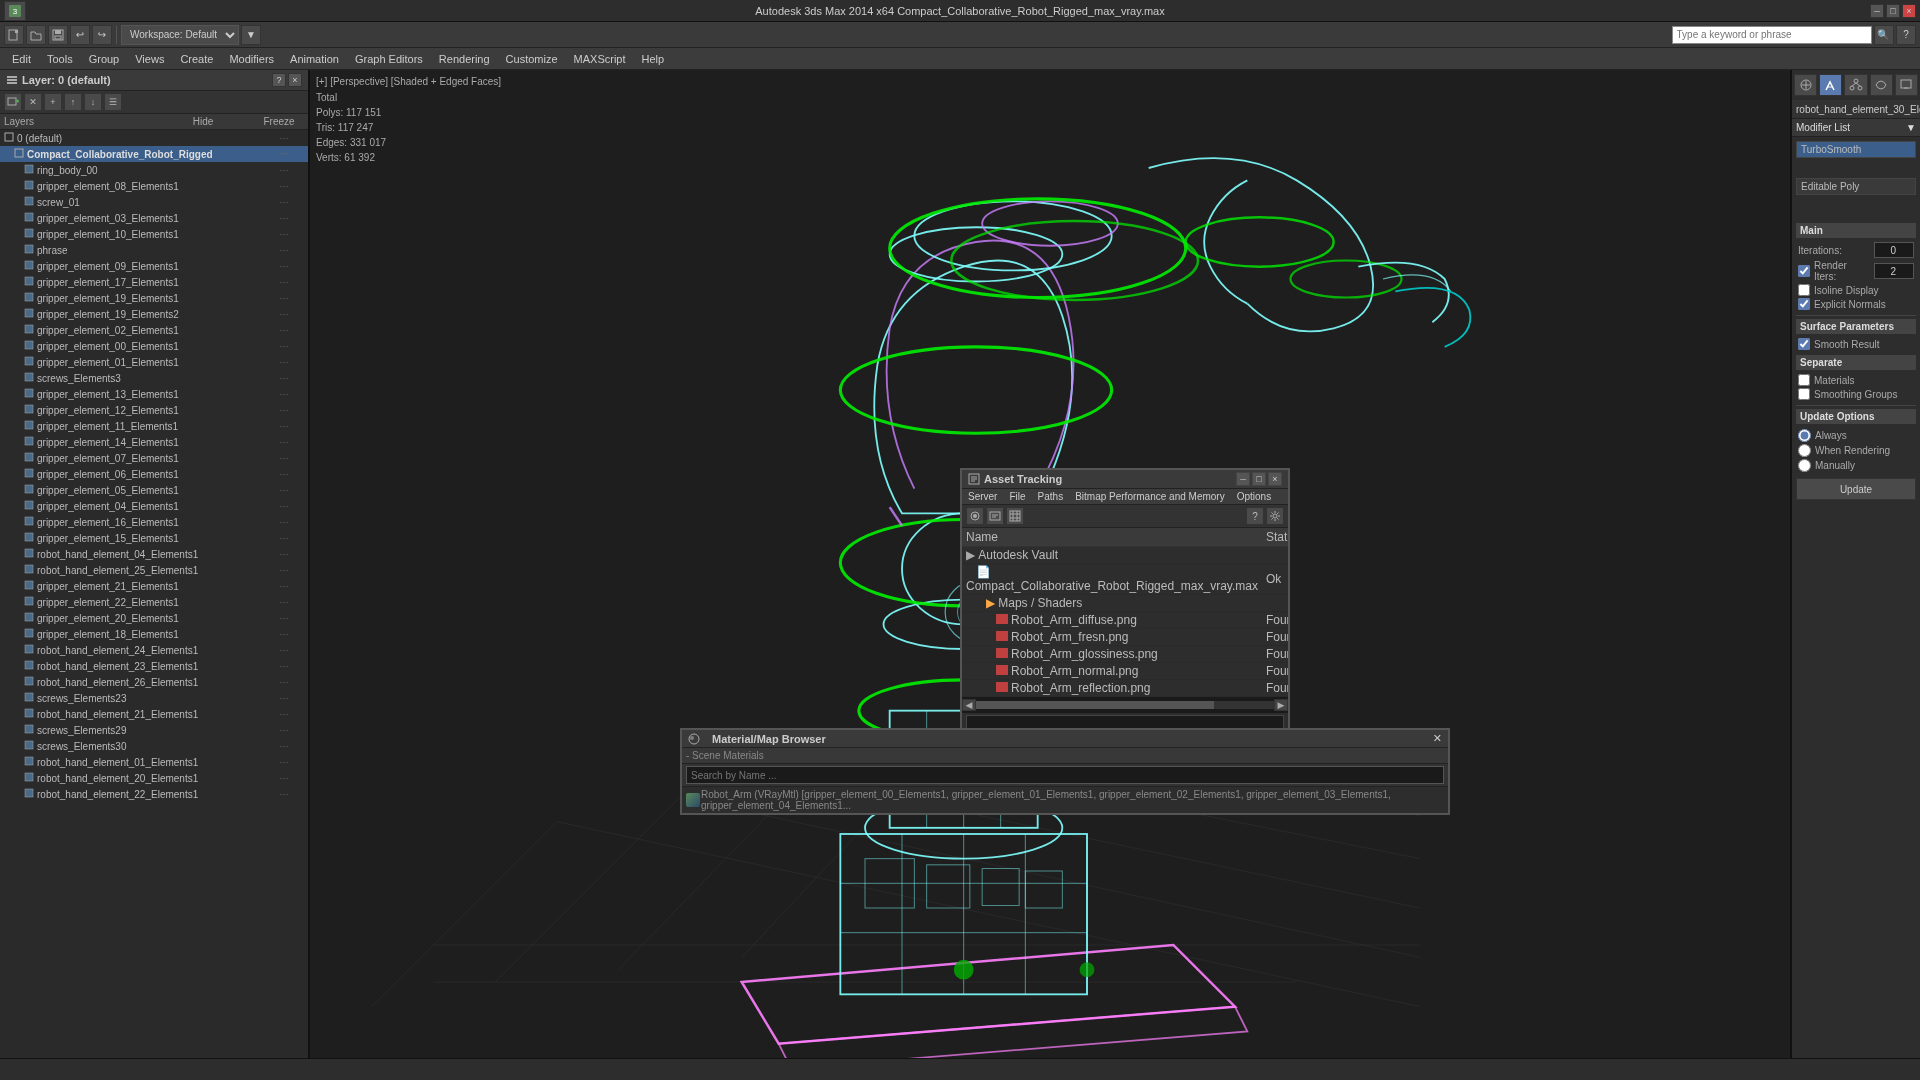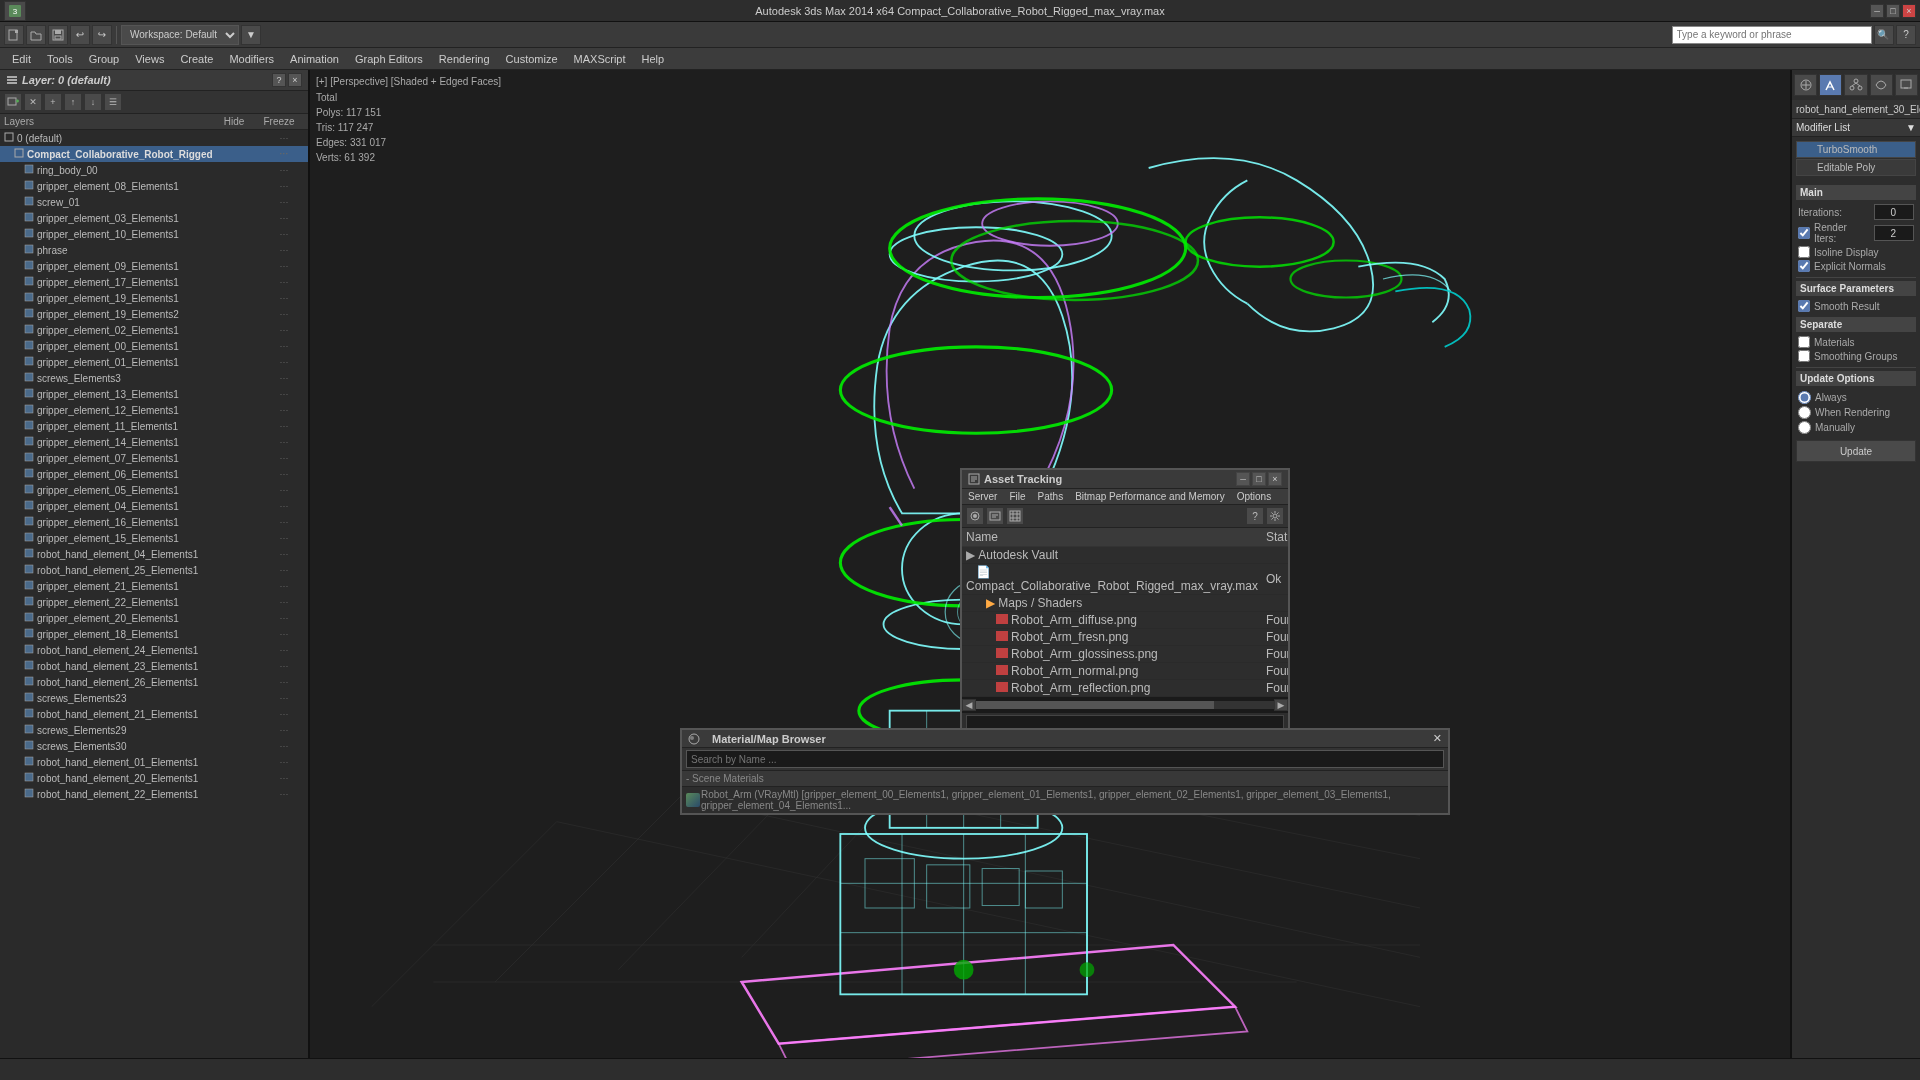--- a/index.html
+++ b/index.html
@@ -21,24 +21,24 @@
     
     #menubar { height: 22px; background: #3c3c3c; display: flex; align-items: center; padding: 0 4px; border-bottom: 1px solid #222; }
     .menu-item { padding: 2px 8px; color: #ccc; cursor: pointer; font-size: 11px; }
 
     
     #main { display: flex; height: calc(1080px - 22px - 26px - 22px); }
 
     
     #layers-panel { width: 310px; background: #2a2a2a; border-right: 2px solid #111; display: flex; flex-direction: column; flex-shrink: 0; }
     #layers-titlebar { background: #3a3a3a; padding: 3px 6px; display: flex; align-items: center; justify-content: space-between; border-bottom: 1px solid #222; }
-    #layers-title { font-size: 11px; color: #ccc; font-weight: bold; font-style: italic; }
+    #layers-title { font-size: 11px; color: #ccc; font-weight: bold; }
     #layers-toolbar { display: flex; align-items: center; padding: 2px 4px; gap: 2px; background: #333; border-bottom: 1px solid #222; }
     .layer-tool-btn { width: 18px; height: 18px; background: #4a4a4a; border: 1px solid #333; color: #bbb; font-size: 9px; cursor: pointer; display: flex; align-items: center; justify-content: center; }
-    #layers-header { display: flex; align-items: center; padding: 2px 4px; background: #383838; border-bottom: 1px solid #222; font-size: 10px; color: #aaa; }
+    #layers-header { display: flex; align-items: center; padding: 2px 4px; background: #383838; border-bottom: 1px solid #222; font-size: 10px; color: #aaa; gap: 31px; }
     #layers-name-col { flex: 1; }
     #layers-hide-col { width: 40px; text-align: center; }
     #layers-freeze-col { width: 50px; text-align: center; }
     #layers-scroll { overflow-y: auto; flex: 1; }
     .layer-row { display: flex; align-items: center; padding: 1px 4px; height: 16px; cursor: pointer; font-size: 10px; color: #bbb; }
     .layer-row.selected { background: #3b5f8a; color: #fff; }
     .layer-row.group { font-weight: bold; color: #ddd; }
     .layer-name { flex: 1; overflow: hidden; text-overflow: ellipsis; white-space: nowrap; }
     .layer-dots { width: 40px; text-align: center; font-size: 9px; color: #666; }
 
@@ -50,21 +50,21 @@
     
     #robot-area { position: absolute; top: 0; left: 0; width: 100%; height: 100%; }
 
     
     #right-panel { width: 130px; background: #2d2d2d; border-left: 2px solid #111; display: flex; flex-direction: column; flex-shrink: 0; }
     #right-icons { display: flex; flex-direction: column; padding: 4px 2px; gap: 2px; border-bottom: 1px solid #333; }
     .right-icon-row { display: flex; gap: 2px; }
     .right-icon-btn { flex: 1; height: 22px; background: #4a4a4a; border: 1px solid #333; color: #ccc; font-size: 9px; cursor: pointer; display: flex; align-items: center; justify-content: center; }
     #modifier-header { padding: 3px 4px; background: #383838; border-bottom: 1px solid #222; font-size: 10px; color: #ddd; display: flex; align-items: center; justify-content: space-between; }
     #modifier-list { padding: 4px; }
-    .modifier-item { padding: 2px 20px; background: #3a3a3a; border: 1px solid #444; margin-bottom: 1px; font-size: 10px; color: #bbb; cursor: pointer; }
+    .modifier-item { padding: 2px 4px; background: #3a3a3a; border: 1px solid #444; margin-bottom: 20px; font-size: 10px; color: #bbb; cursor: pointer; }
     .modifier-item.selected { background: #3b5f8a; }
     #object-name { padding: 3px 4px; background: #333; border-bottom: 1px solid #222; font-size: 10px; color: #ccc; }
 
     
     #turbosmooth-props { padding: 4px; flex: 1; overflow-y: auto; }
     .prop-section { margin-bottom: 4px; }
     .prop-section-header { background: #444; padding: 2px 4px; font-size: 10px; color: #ddd; font-weight: bold; margin-bottom: 3px; }
     .prop-row { display: flex; align-items: center; padding: 1px 2px; gap: 4px; }
     .prop-label { color: #aaa; font-size: 10px; flex: 1; }
     .prop-input { width: 40px; height: 16px; background: #1a1a1a; border: 1px solid #555; color: #ccc; font-size: 10px; text-align: right; padding: 0 2px; }
@@ -915,24 +915,24 @@
   <div id="material-titlebar">
     <div style="display:flex;align-items:center;gap:12px;">
       <svg width="12" height="12" viewBox="0 0 12 12">
           <circle cx="6" cy="6" r="5" fill="none" stroke="#aaa" stroke-width="1"></circle>
           <circle cx="4" cy="5" r="2" fill="#aaa" opacity="0.6"></circle>
         </svg>
       <span id="material-title">Material/Map Browser</span>
     </div>
     <span id="material-close">✕</span>
   </div>
+  <div id="scene-materials-header">- Scene Materials</div>
   <div id="material-search">
     <input type="text" id="material-search-input" style="width: 100%; height: 18px; background: rgb(26, 26, 26); border: 1px solid rgb(85, 85, 85); color: rgb(136, 136, 136); font-size: 10px; padding: 0px 4px;" placeholder="Search by Name ...">
   </div>
-  <div id="scene-materials-header">- Scene Materials</div>
   <div id="material-content">
     <div class="material-entry">
       <div style="width:14px;height:14px;background:linear-gradient(135deg,#5a8a5a,#2a4a6a);border-radius:2px;flex-shrink:0;"></div>
       <span>Robot_Arm (VRayMtl) [gripper_element_00_Elements1, gripper_element_01_Elements1, gripper_element_02_Elements1, gripper_element_03_Elements1, gripper_element_04_Elements1...</span>
     </div>
   </div>
 </div>
 
 <div id="bottom-bar">
   <span></span>

